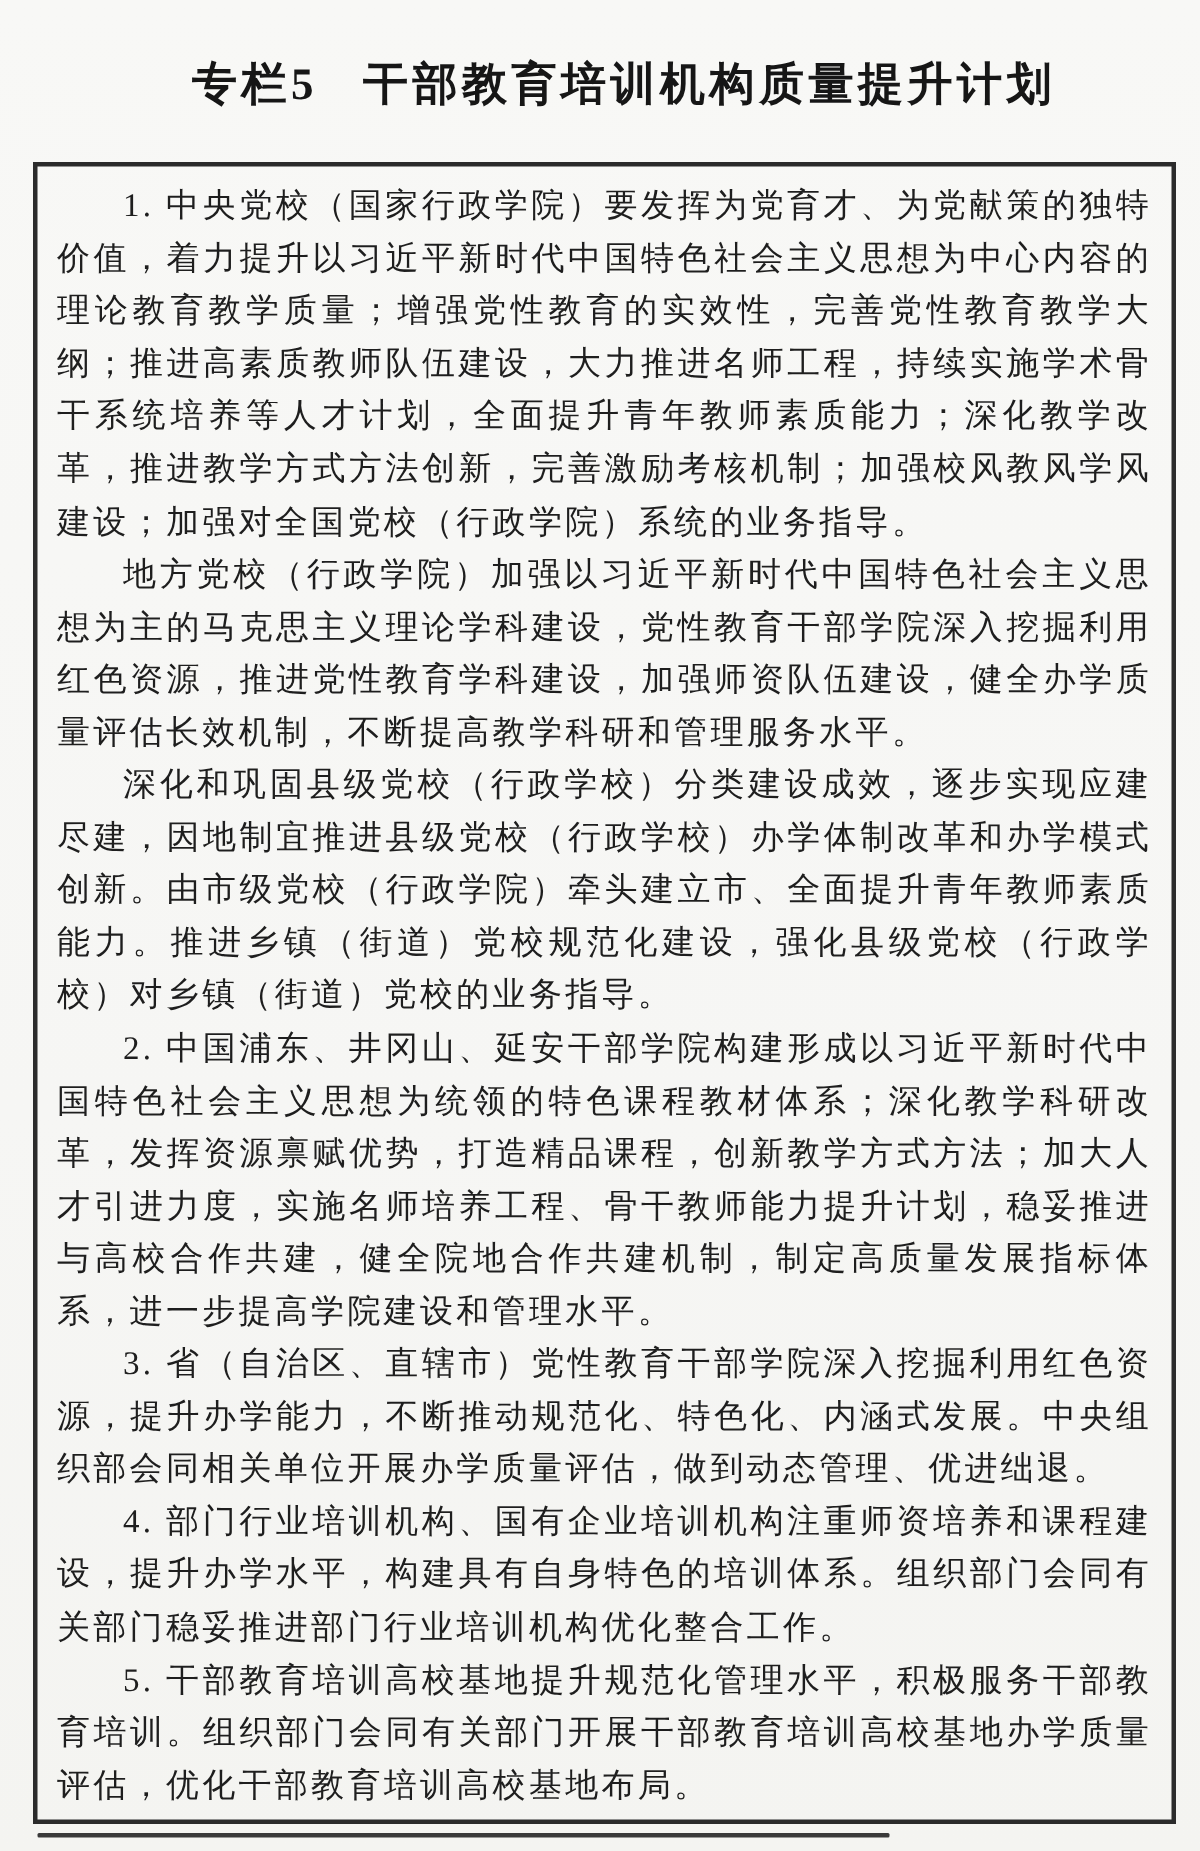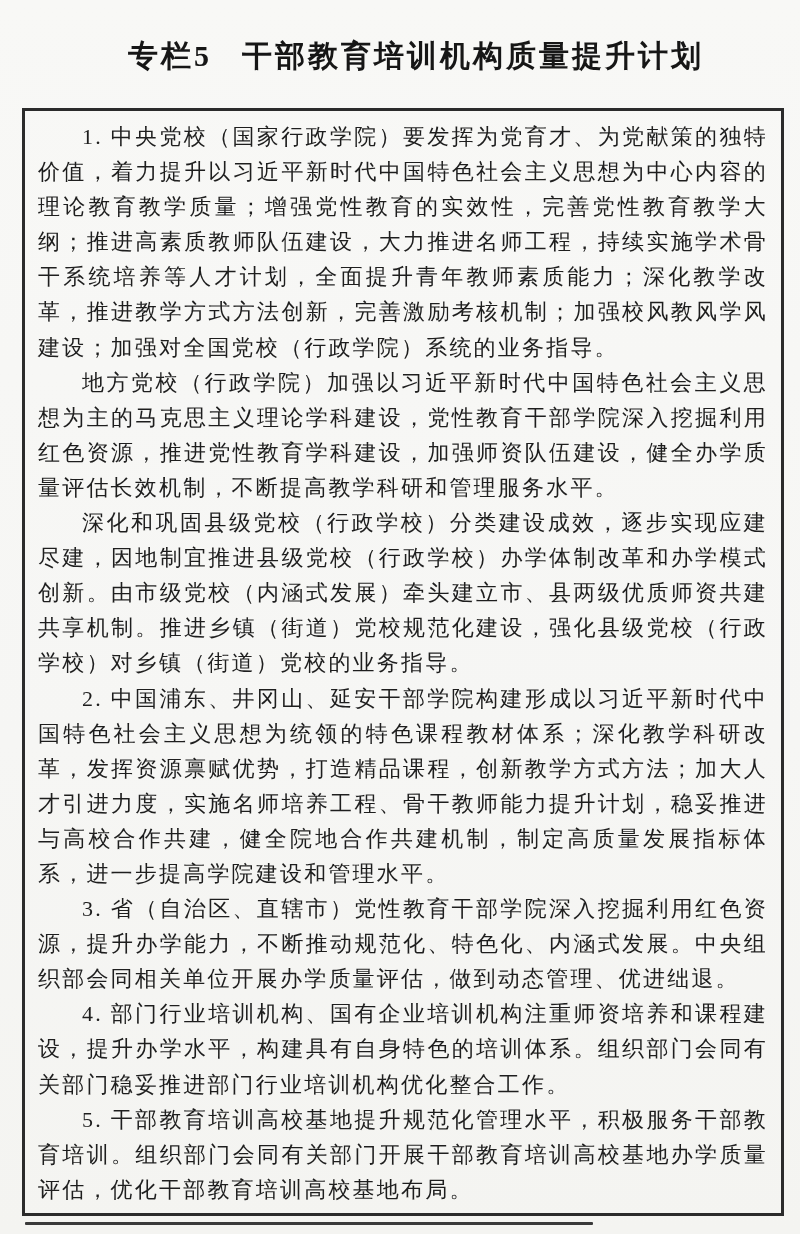--- a/index.html
+++ b/index.html
@@ -64,20 +64,20 @@
 </head>
 <body>
 
 <h1 class="page-title">
   <span class="title-label">专栏5</span><span class="title-text">干部教育培训机构质量提升计划</span>
 </h1>
 
 <div class="content-box">
   <p>1. 中央党校（国家行政学院）要发挥为党育才、为党献策的独特价值，着力提升以习近平新时代中国特色社会主义思想为中心内容的理论教育教学质量；增强党性教育的实效性，完善党性教育教学大纲；推进高素质教师队伍建设，大力推进名师工程，持续实施学术骨干系统培养等人才计划，全面提升青年教师素质能力；深化教学改革，推进教学方式方法创新，完善激励考核机制；加强校风教风学风建设；加强对全国党校（行政学院）系统的业务指导。</p>
   <p>地方党校（行政学院）加强以习近平新时代中国特色社会主义思想为主的马克思主义理论学科建设，党性教育干部学院深入挖掘利用红色资源，推进党性教育学科建设，加强师资队伍建设，健全办学质量评估长效机制，不断提高教学科研和管理服务水平。</p>
-  <p>深化和巩固县级党校（行政学校）分类建设成效，逐步实现应建尽建，因地制宜推进县级党校（行政学校）办学体制改革和办学模式创新。由市级党校（内涵式发展）牵头建立市、县两级优质师资共建共享机制。推进乡镇（街道）党校规范化建设，强化县级党校（行政学校）对乡镇（街道）党校的业务指导。</p>
+  <p>深化和巩固县级党校（行政学校）分类建设成效，逐步实现应建尽建，因地制宜推进县级党校（行政学校）办学体制改革和办学模式创新。由市级党校（行政学院）牵头建立市、全面提升青年教师素质能力。推进乡镇（街道）党校规范化建设，强化县级党校（行政学校）对乡镇（街道）党校的业务指导。</p>
   <p>2. 中国浦东、井冈山、延安干部学院构建形成以习近平新时代中国特色社会主义思想为统领的特色课程教材体系；深化教学科研改革，发挥资源禀赋优势，打造精品课程，创新教学方式方法；加大人才引进力度，实施名师培养工程、骨干教师能力提升计划，稳妥推进与高校合作共建，健全院地合作共建机制，制定高质量发展指标体系，进一步提高学院建设和管理水平。</p>
   <p>3. 省（自治区、直辖市）党性教育干部学院深入挖掘利用红色资源，提升办学能力，不断推动规范化、特色化、内涵式发展。中央组织部会同相关单位开展办学质量评估，做到动态管理、优进绌退。</p>
   <p>4. 部门行业培训机构、国有企业培训机构注重师资培养和课程建设，提升办学水平，构建具有自身特色的培训体系。组织部门会同有关部门稳妥推进部门行业培训机构优化整合工作。</p>
   <p>5. 干部教育培训高校基地提升规范化管理水平，积极服务干部教育培训。组织部门会同有关部门开展干部教育培训高校基地办学质量评估，优化干部教育培训高校基地布局。</p>
 </div>
 
 <div class="bottom-rule"></div>
 
 </body></html>

